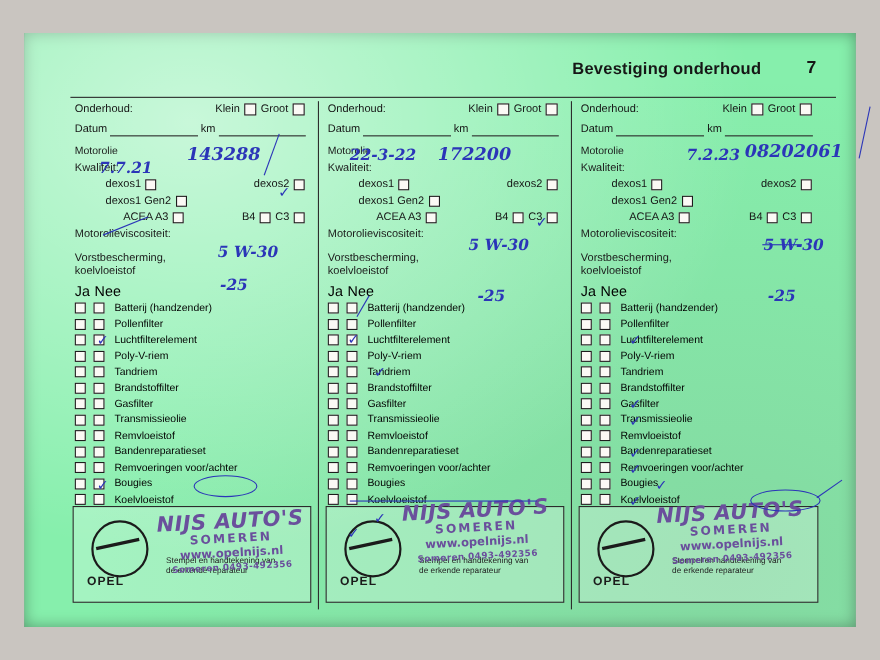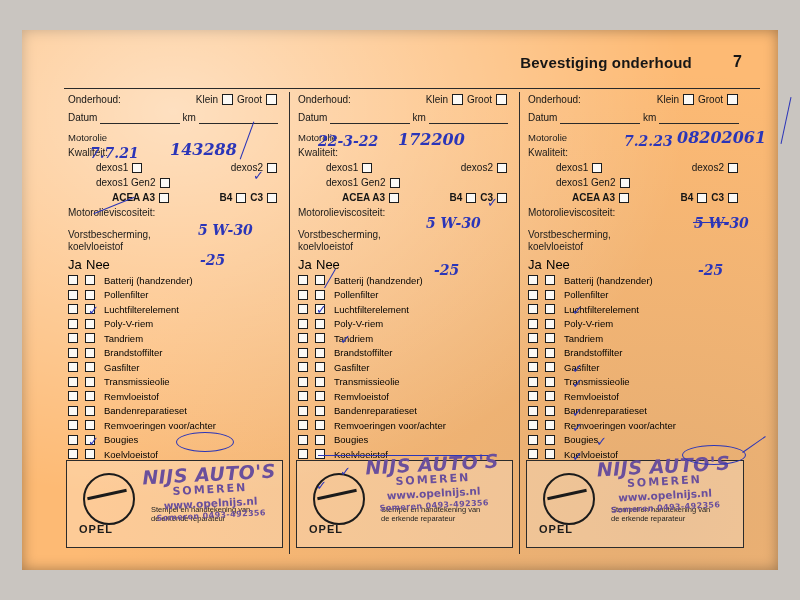--- a/index.html
+++ b/index.html
@@ -20,21 +20,21 @@
     background: #c9c5c0;
     overflow: hidden;
   }
   
   .sheet {
     position: absolute;
     left: 22px;
     top: 30px;
     width: 756px;
     height: 540px;
-    background: #fdba74;
+    background: #86efac;
     box-shadow: 0 0 14px rgba(0,0,0,0.35) inset;
   }
   .sheet:before {
     content: "";
     position: absolute;
     left: 0; top: 0; right: 0; bottom: 0;
     background:
       radial-gradient(ellipse at 20% 15%, rgba(255,255,255,0.55), rgba(255,255,255,0) 60%),
       radial-gradient(ellipse at 85% 90%, rgba(120,115,110,0.18), rgba(0,0,0,0) 65%);
     pointer-events: none;
@@ -113,21 +113,21 @@
     flex: 1;
     height: 11px;
     margin: 0 3px;
   }
   .datum-row { margin-top: 3px; }
   .section-title {
     font-size: 9.5px;
     margin-top: 5px;
   }
   .indent-1 { padding-left: 28px; }
-  .indent-2 { padding-left: 44px; font-weight: bold; }
+  .indent-2 { padding-left: 44px; }
   .yes-no {
     display: flex;
     font-size: 13px;
     margin-top: 5px;
     margin-bottom: 1px;
   }
   .yes-no span { width: 18px; }
   .chk-row {
     display: flex;
     align-items: center;
@@ -662,21 +662,21 @@
             <div class="ds-city">SOMEREN</div>
             <div class="ds-web">www.opelnijs.nl</div>
             <div class="ds-phone">Someren 0493-492356</div>
           </div>
         </div>
       </div>
 
     </div>
 
     <div class="ink md" style="left:68px; top:115px;">7.7.21</div>
-    <div class="ink lg" style="left:148px; top:110px;">143288</div>
+    <div class="ink lg" style="left:148px; top:100px;">143288</div>
     <div class="ink md" style="left:176px; top:192px;">5 W-30</div>
     <div class="ink md" style="left:178px; top:222px;">-25</div>
     <div class="tick" style="left:231px; top:138px;">✓</div>
     <div class="tick" style="left:66px; top:273px;">✓</div>
     <div class="tick" style="left:66px; top:404px;">✓</div>
     <div class="ellipse" style="left:154px; top:402px; width:56px; height:18px;"></div>
     <div class="strike" style="left:70px; top:175px; width:44px; transform:rotate(-22deg);"></div>
     <div class="strike" style="left:205px; top:110px; width:40px; transform:rotate(-70deg);"></div>
 
     <div class="ink md" style="left:296px; top:103px;">22-3-22</div>

